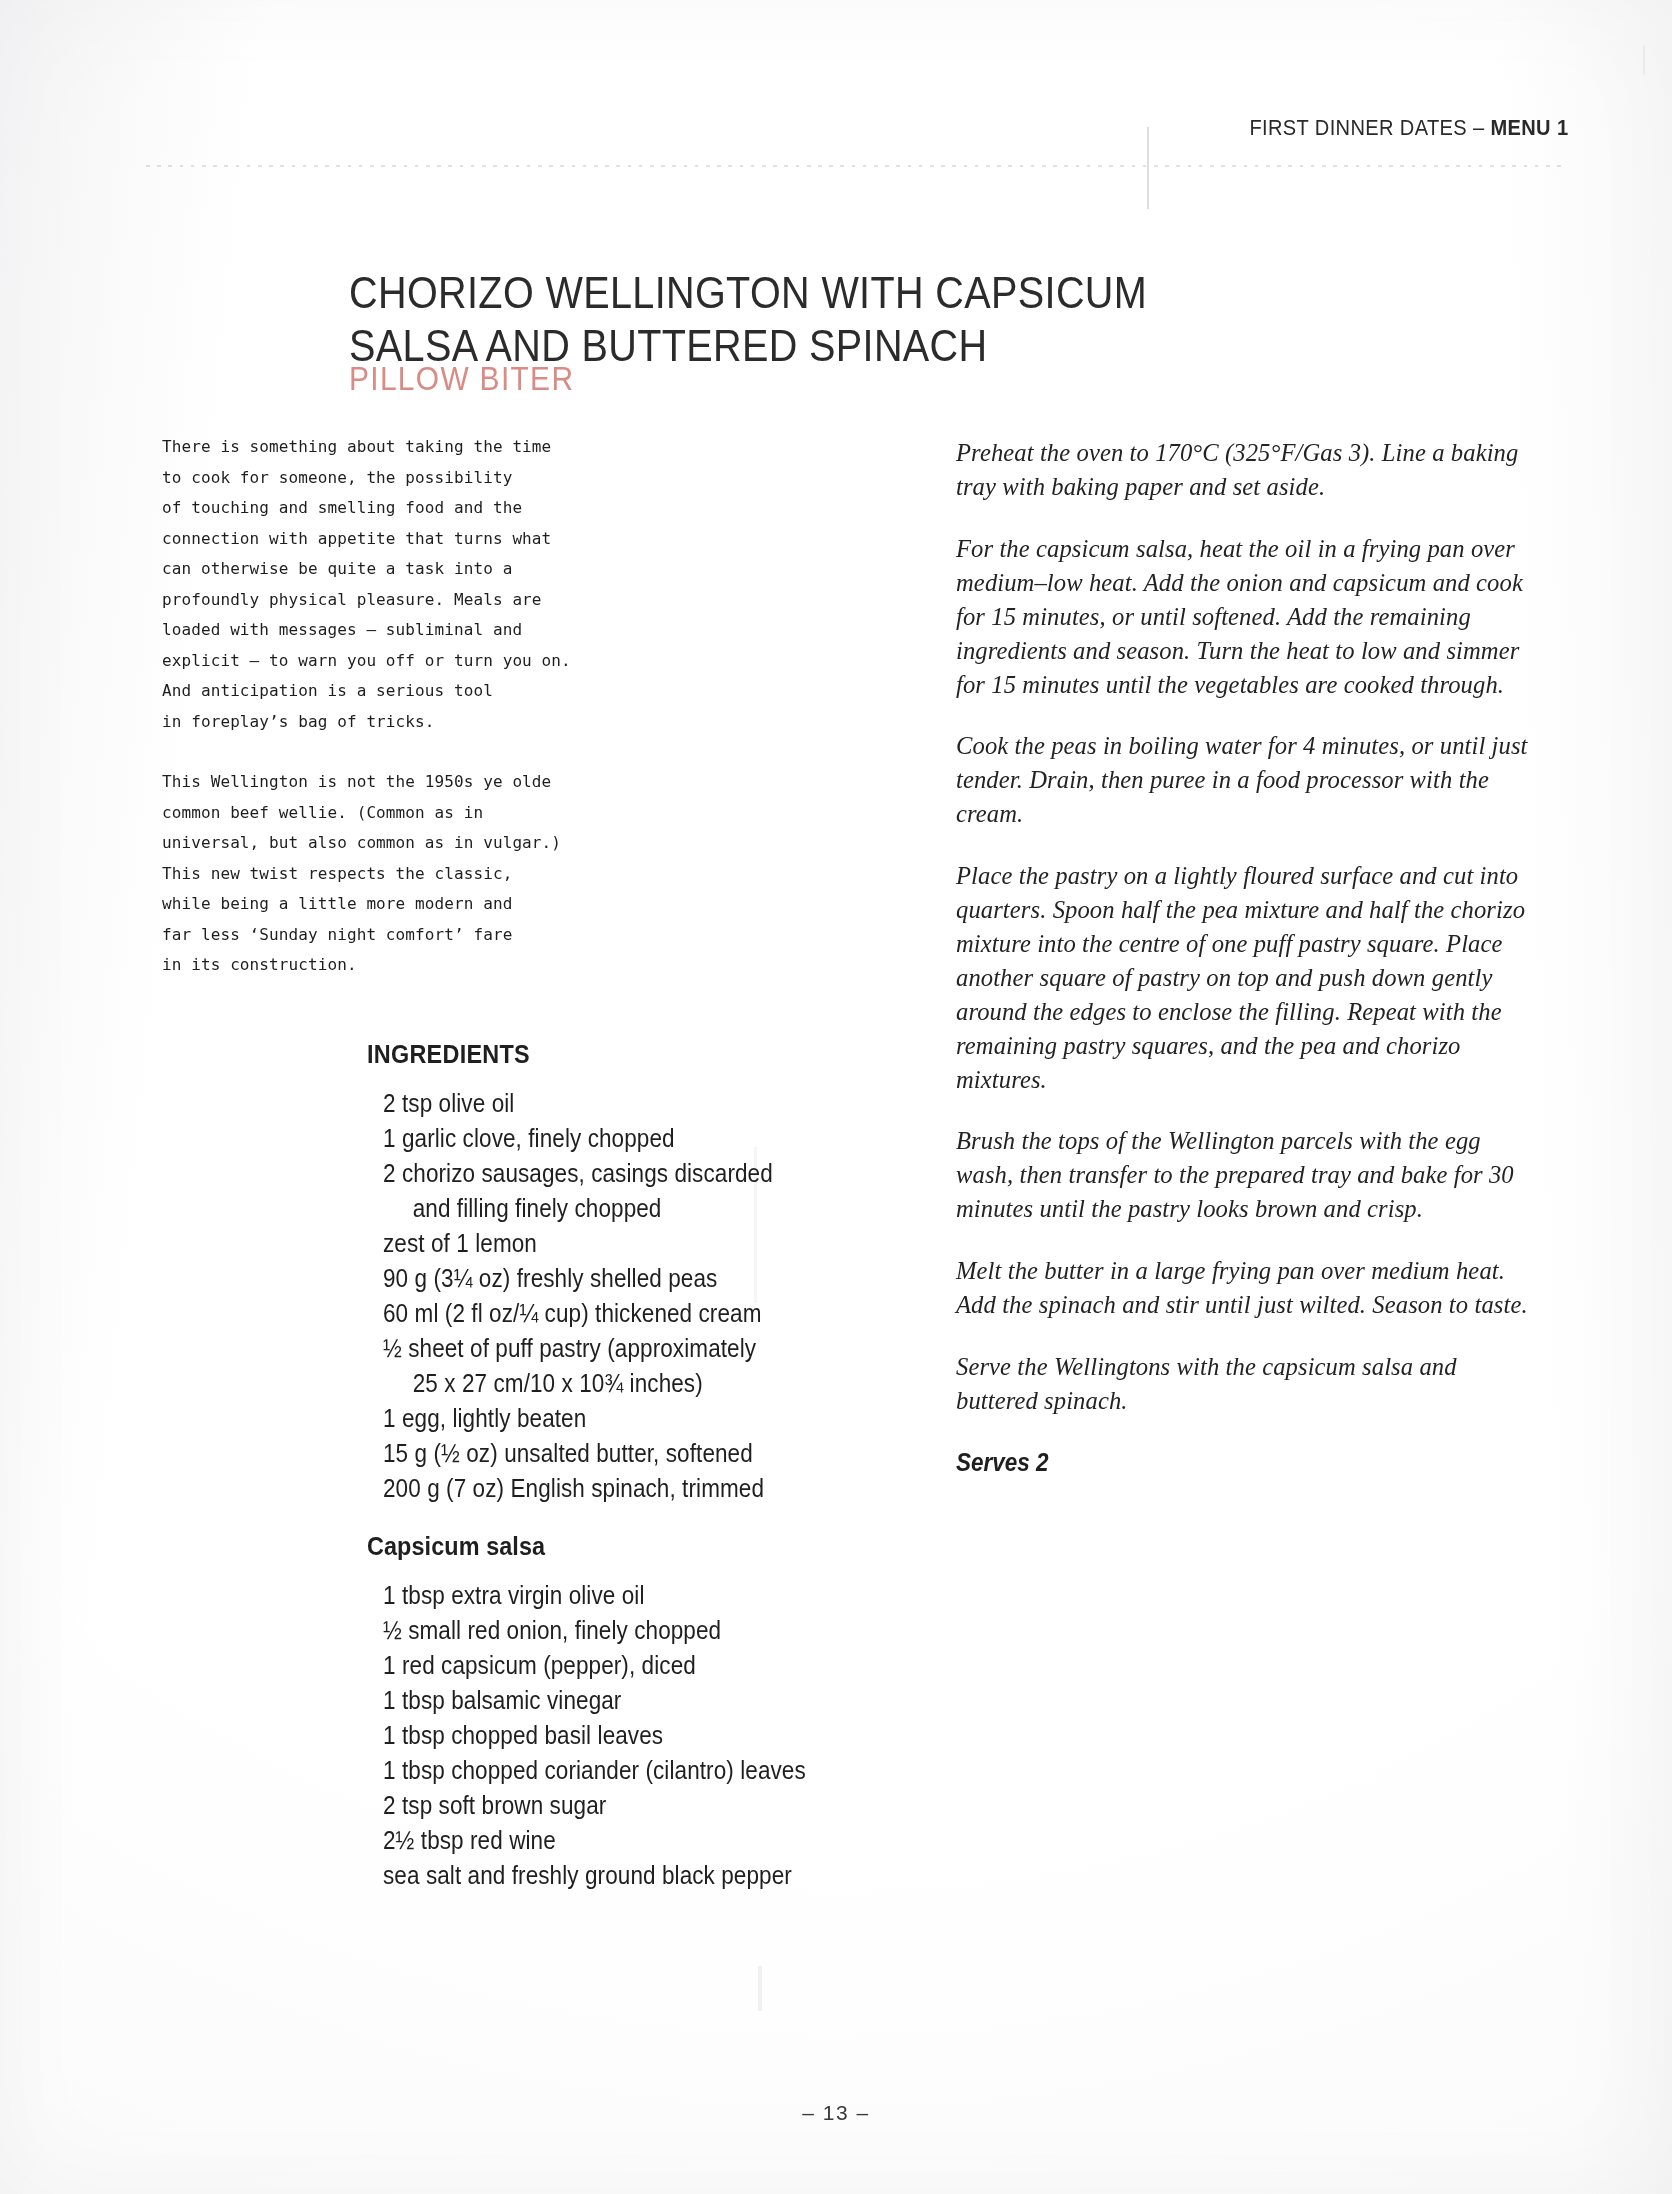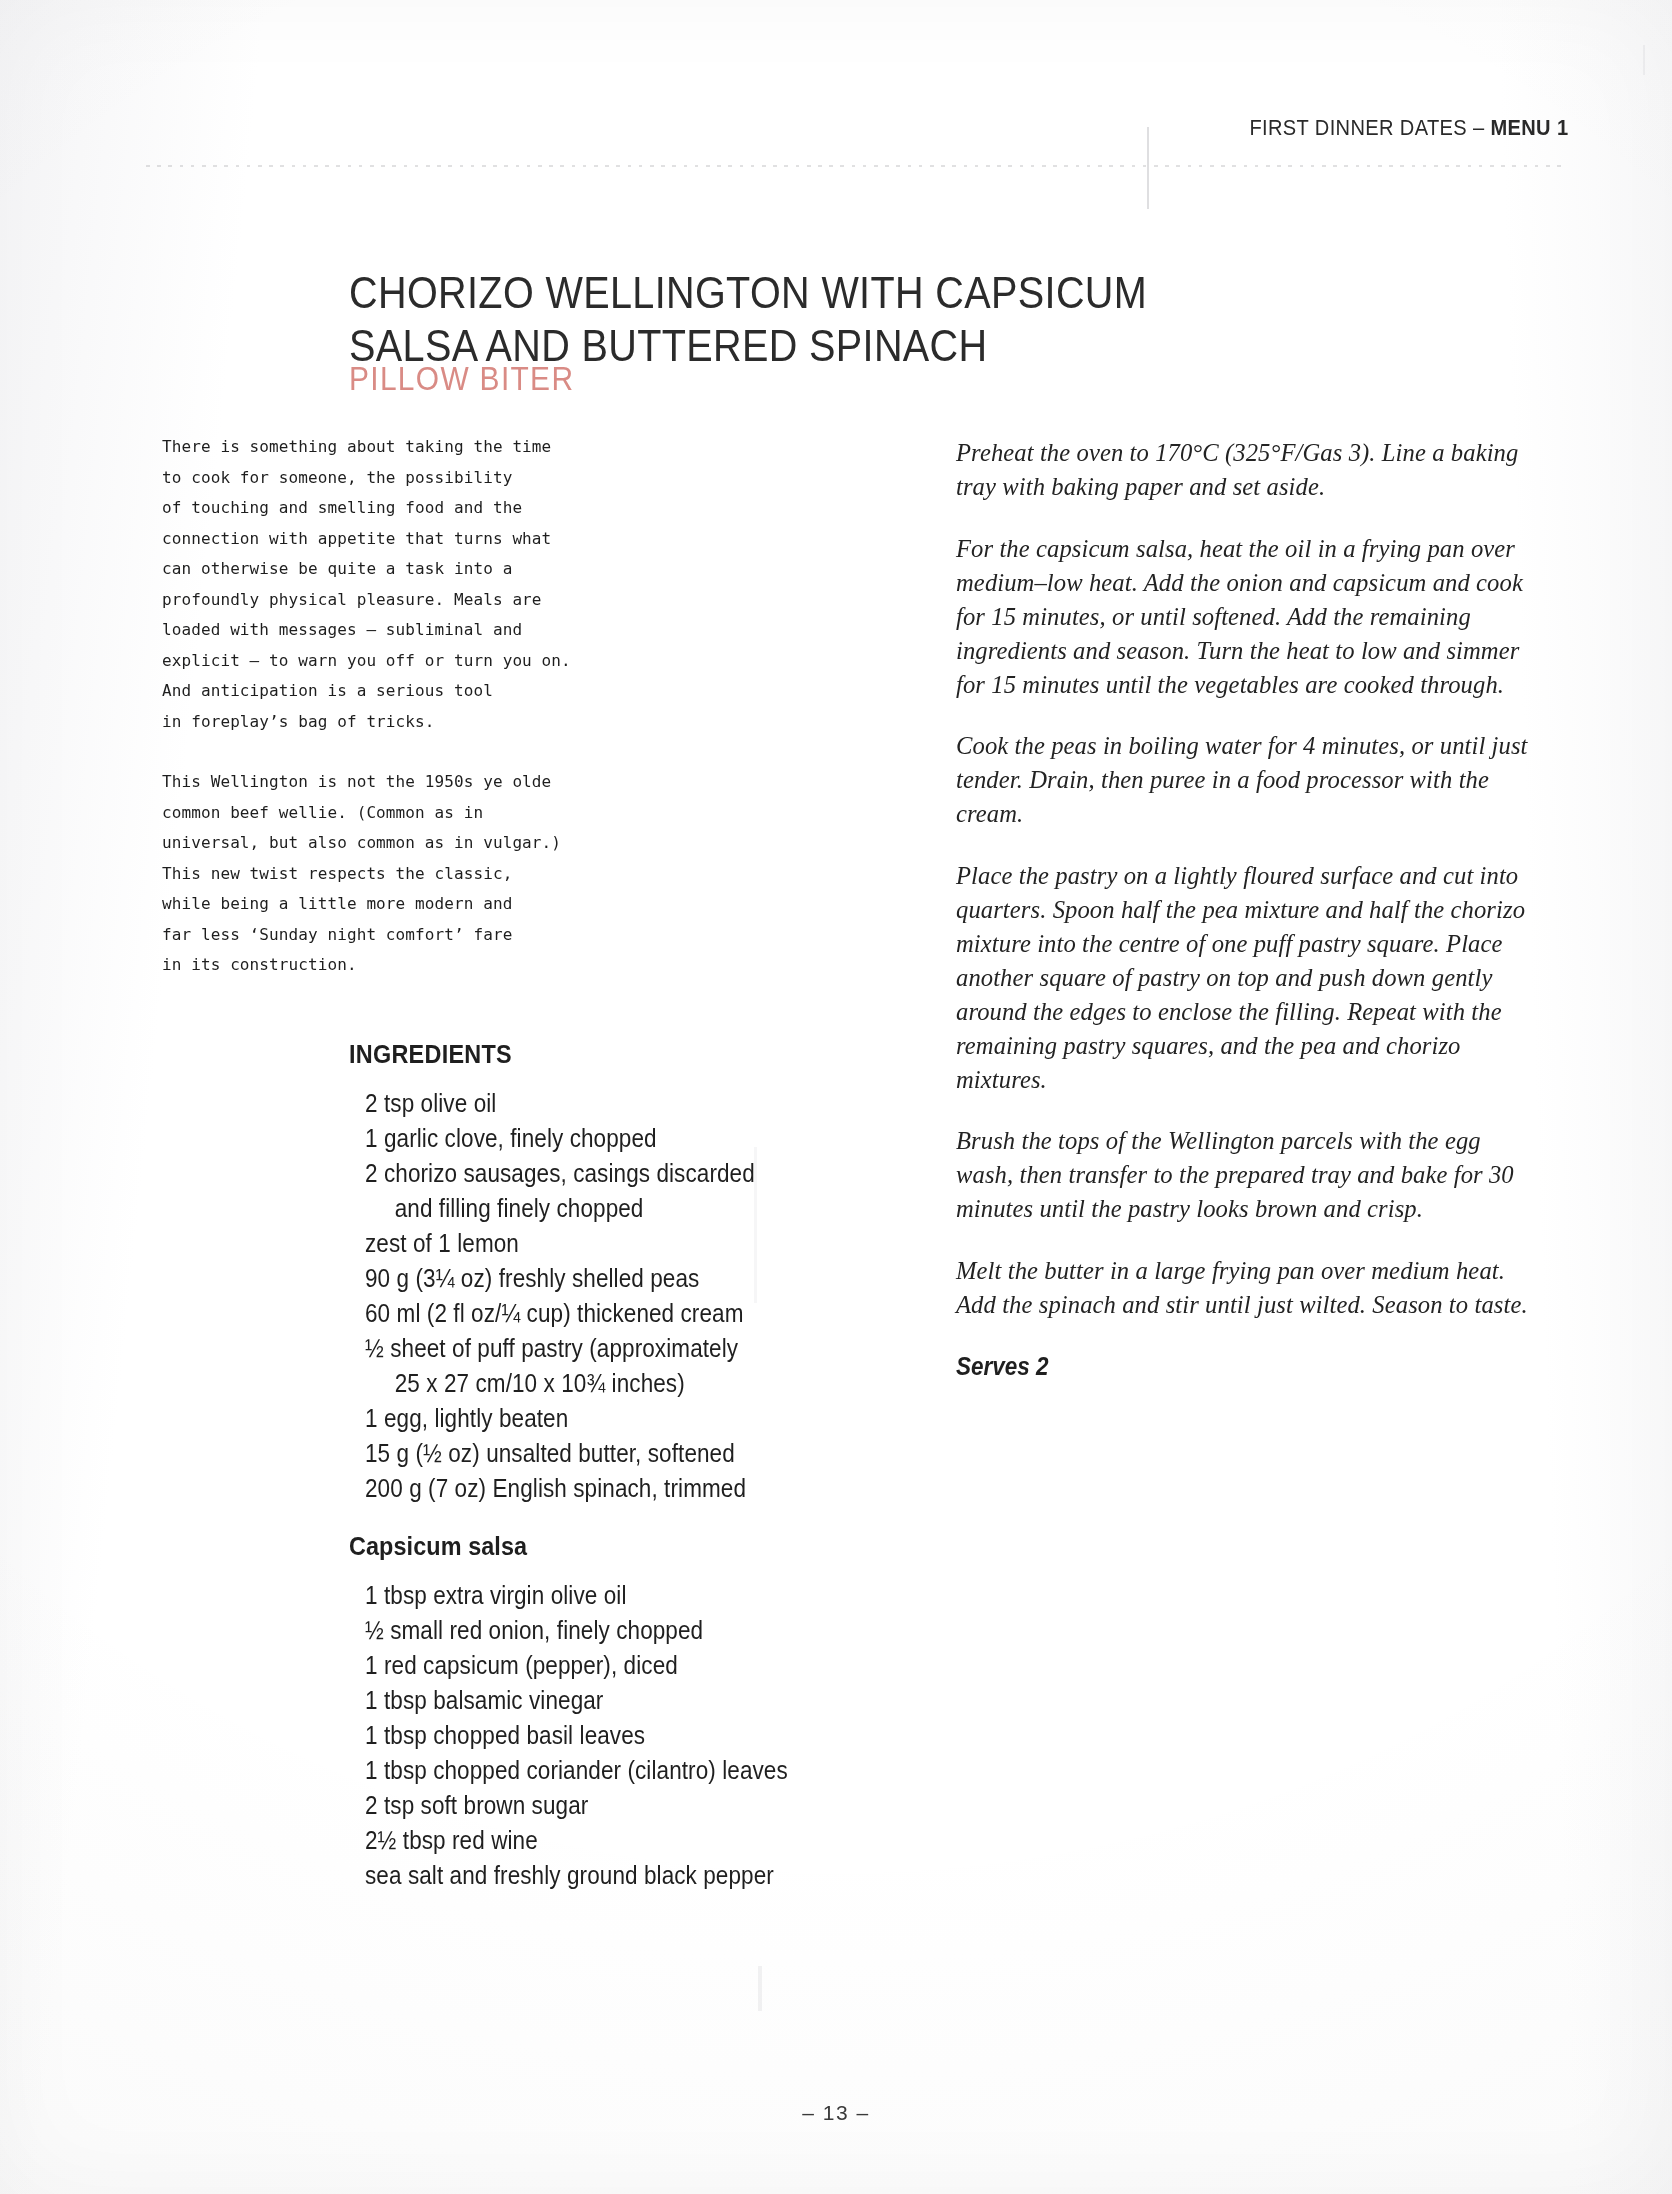--- a/index.html
+++ b/index.html
@@ -126,21 +126,21 @@
     letter-spacing: 0.1px;
     margin: 0 0 30px 0;
     white-space: pre-line;
     font-stretch: condensed;
   }
   .intro:last-child { margin-bottom: 0; }
 
   
   .ing-block {
     position: absolute;
-    left: 349px;
+    left: 367px;
     top: 1039px;
     width: 596px;
     color: #1f1f1f;
   }
   .ing-h {
     font-size: 26px;
     font-weight: 700;
     letter-spacing: 0.3px;
     margin-bottom: 7.4px;
     transform: scaleX(0.90);
@@ -278,19 +278,20 @@
     </ul>
   </div>
 
   <div class="col-right method">
     <p>Preheat the oven to 170°C (325°F/Gas 3). Line a baking tray with baking paper and set aside.</p>
     <p>For the capsicum salsa, heat the oil in a frying pan over medium–low heat. Add the onion and capsicum and cook for 15 minutes, or until softened. Add the remaining ingredients and season. Turn the heat to low and simmer for 15 minutes until the vegetables are cooked through.</p>
     <p>Cook the peas in boiling water for 4 minutes, or until just tender. Drain, then puree in a food processor with the cream.</p>
     <p>Place the pastry on a lightly floured surface and cut into quarters. Spoon half the pea mixture and half the chorizo mixture into the centre of one puff pastry square. Place another square of pastry on top and push down gently around the edges to enclose the filling. Repeat with the remaining pastry squares, and the pea and chorizo mixtures.</p>
     <p>Brush the tops of the Wellington parcels with the egg wash, then transfer to the prepared tray and bake for 30 minutes until the pastry looks brown and crisp.</p>
     <p>Melt the butter in a large frying pan over medium heat. Add the spinach and stir until just wilted. Season to taste.</p>
+    <p>Serve the Wellingtons with the capsicum salsa and buttered spinach.</p>
     <div class="serves">Serves 2</div>
   </div>
 
   <div class="folio">– 13 –</div>
 
 </div>
 
 
 </body></html>

